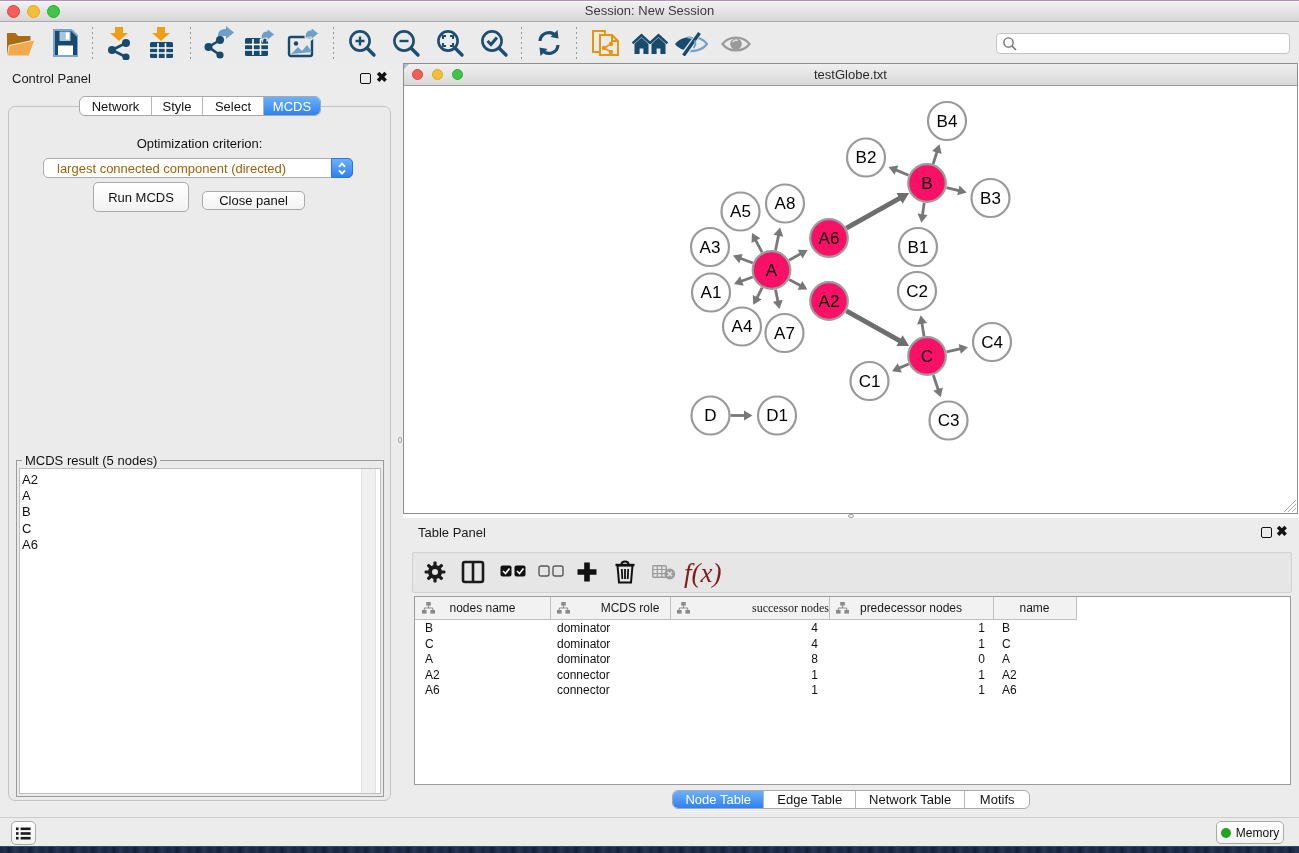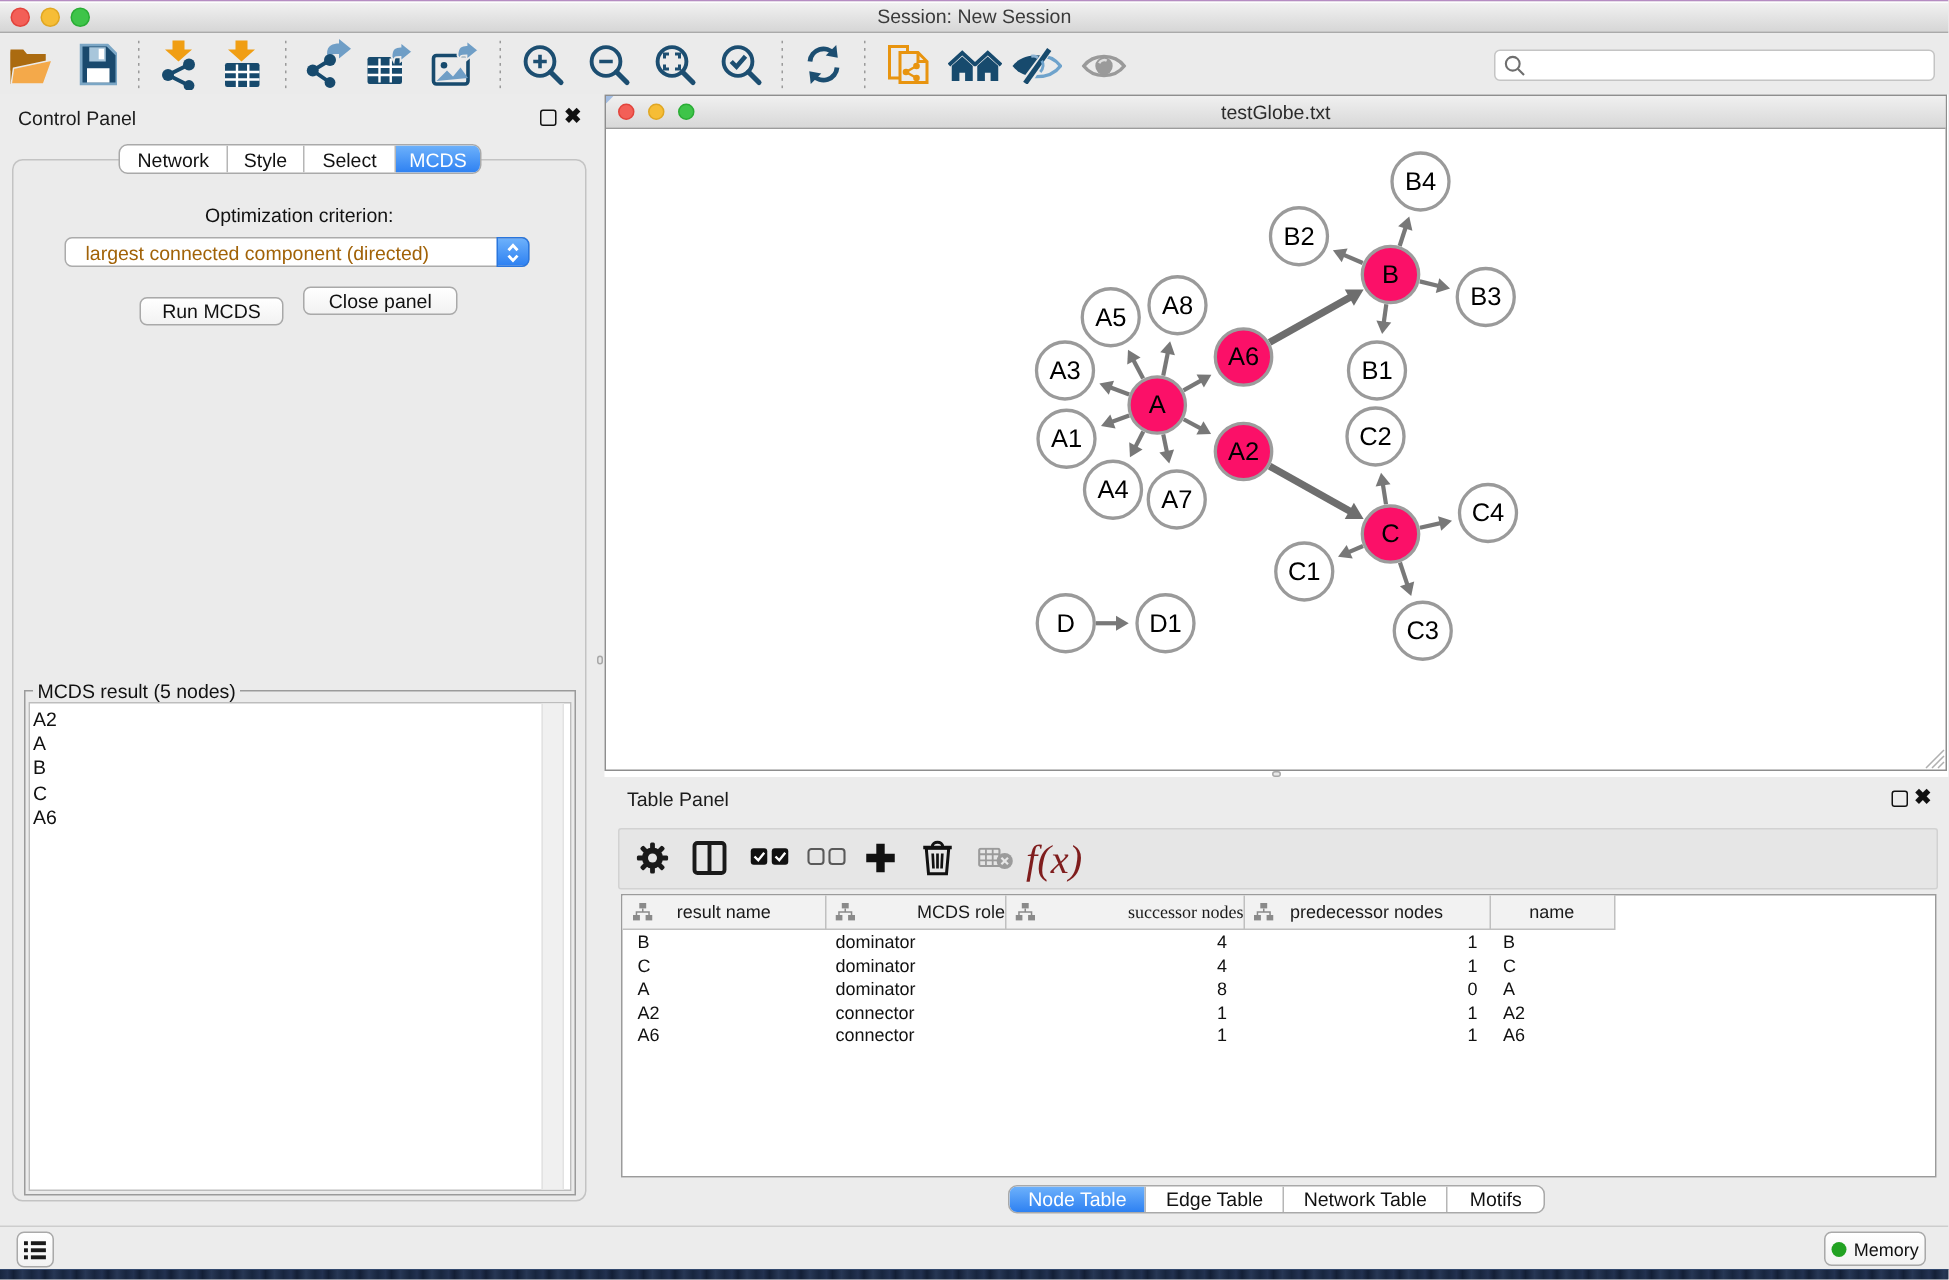--- a/index.html
+++ b/index.html
@@ -199,21 +199,21 @@
 <div class="abs" style="left:92px;top:136px;width:215px;text-align:center;font-size:13px;color:#111;">Optimization criterion:</div>
 
 <div class="abs" style="left:43px;top:158px;width:310px;height:20px;background:#fff;border:1px solid #ababab;border-radius:5px;"></div>
 <div class="abs" style="left:57px;top:161px;font-size:13px;color:#a16207;">largest connected component (directed)</div>
 <div class="abs" style="left:331px;top:158px;width:22px;height:20px;background:linear-gradient(#6db1fb,#2e81f2);border-radius:0 5px 5px 0;border:1px solid #2a76dd;"></div>
 <svg class="abs" style="left:334px;top:160px;" width="16" height="17" viewBox="0 0 16 17">
 <path d="M5 6.8 L8 3.6 L11 6.8" fill="none" stroke="#fff" stroke-width="1.9"></path>
 <path d="M5 10.4 L8 13.6 L11 10.4" fill="none" stroke="#fff" stroke-width="1.9"></path>
 </svg>
 
-<div class="abs btn" style="left:93px;top:198px;width:96px;height:19px;">Run MCDS</div>
+<div class="abs btn" style="left:93px;top:182px;width:96px;height:30px;">Run MCDS</div>
 <div class="abs btn" style="left:202px;top:191px;width:103px;height:19px;">Close panel</div>
 
 <div class="abs" style="left:16px;top:460px;width:368px;height:337px;border:1px solid #9b9b9b;"></div>
 <div class="abs" style="left:22px;top:453px;background:#ebebeb;padding:0 3px;font-size:13px;color:#111;">MCDS result (5 nodes)</div>
 <div class="abs" style="left:19px;top:468px;width:362px;height:326px;background:#fff;border:1px solid #bdbdbd;"></div>
 <div class="abs" style="left:361px;top:469px;width:15px;height:324px;background:#f0f0f0;border-left:1px solid #e2e2e2;border-right:1px solid #e2e2e2;"></div>
 <div class="abs" style="left:22px;top:472px;font-size:13px;color:#111;line-height:16.2px;">A2<br>A<br>B<br>C<br>A6</div>
 
 <div class="abs" style="left:398px;top:437px;width:4px;height:6px;background:#e8e8e8;border:1px solid #a8a8a8;border-radius:2px;"></div>
 
@@ -375,31 +375,31 @@
 <path d="M0.8 4.5 h13.5 M0.8 8.6 h13.5 M5.3 0.8 v11.5 M9.8 0.8 v11.5" stroke="#9b9b9b" stroke-width="1.2"></path>
 <circle cx="17.8" cy="9" r="5.4" fill="#9b9b9b"></circle>
 <path d="M15.6 6.8 l4.4 4.4 M20 6.8 l-4.4 4.4" stroke="#e6e6e6" stroke-width="1.5"></path>
 </svg>
 
 <div class="abs" style="left:684px;top:558px;font-family:'Liberation Serif',serif;font-style:italic;font-size:27px;color:#7f1d1d;">f(x)</div>
 
 <div class="abs" style="left:414px;top:596px;width:877px;height:189px;background:#fff;border:1px solid #9b9b9b;"></div>
 <div class="abs" style="left:415px;top:597px;width:661px;height:23px;background:#f2f2f2;border-bottom:1px solid #c0c0c0;"></div>
 <div class="abs" style="left:550px;top:597px;width:1px;height:23px;background:#c0c0c0;"></div>
-<div class="abs" style="left:415px;top:601px;width:135px;text-align:center;font-size:12px;color:#1a1a1a;">result name</div>
+<div class="abs" style="left:415px;top:601px;width:135px;text-align:center;font-size:12px;color:#1a1a1a;">nodes name</div>
 <svg class="abs" style="left:422px;top:602px;" width="13" height="12" viewBox="0 0 13 12">
 <g fill="#8a8a8a">
       <rect x="4.2" y="0" width="4.6" height="3.6"></rect>
       <rect x="0" y="8" width="4.6" height="3.6"></rect>
       <rect x="8.4" y="8" width="4.6" height="3.6"></rect>
     </g>
 <path d="M6.5 3.6 v2.4 M2.3 8 v-2 h8.4 v2" stroke="#8a8a8a" stroke-width="1" fill="none"></path>
 </svg>
 <div class="abs" style="left:670px;top:597px;width:1px;height:23px;background:#c0c0c0;"></div>
-<div class="abs" style="left:550px;top:601px;width:120px;text-align:right;font-size:12px;color:#1a1a1a;">MCDS role</div>
+<div class="abs" style="left:570px;top:601px;width:120px;text-align:center;font-size:12px;color:#1a1a1a;">MCDS role</div>
 <svg class="abs" style="left:557px;top:602px;" width="13" height="12" viewBox="0 0 13 12">
 <g fill="#8a8a8a">
       <rect x="4.2" y="0" width="4.6" height="3.6"></rect>
       <rect x="0" y="8" width="4.6" height="3.6"></rect>
       <rect x="8.4" y="8" width="4.6" height="3.6"></rect>
     </g>
 <path d="M6.5 3.6 v2.4 M2.3 8 v-2 h8.4 v2" stroke="#8a8a8a" stroke-width="1" fill="none"></path>
 </svg>
 <div class="abs" style="left:829px;top:597px;width:1px;height:23px;background:#c0c0c0;"></div>
 <div class="abs" style="left:670px;top:601px;width:159px;text-align:right;font-size:12px;color:#1a1a1a;font-family:Liberation Serif, serif;">successor nodes</div>

